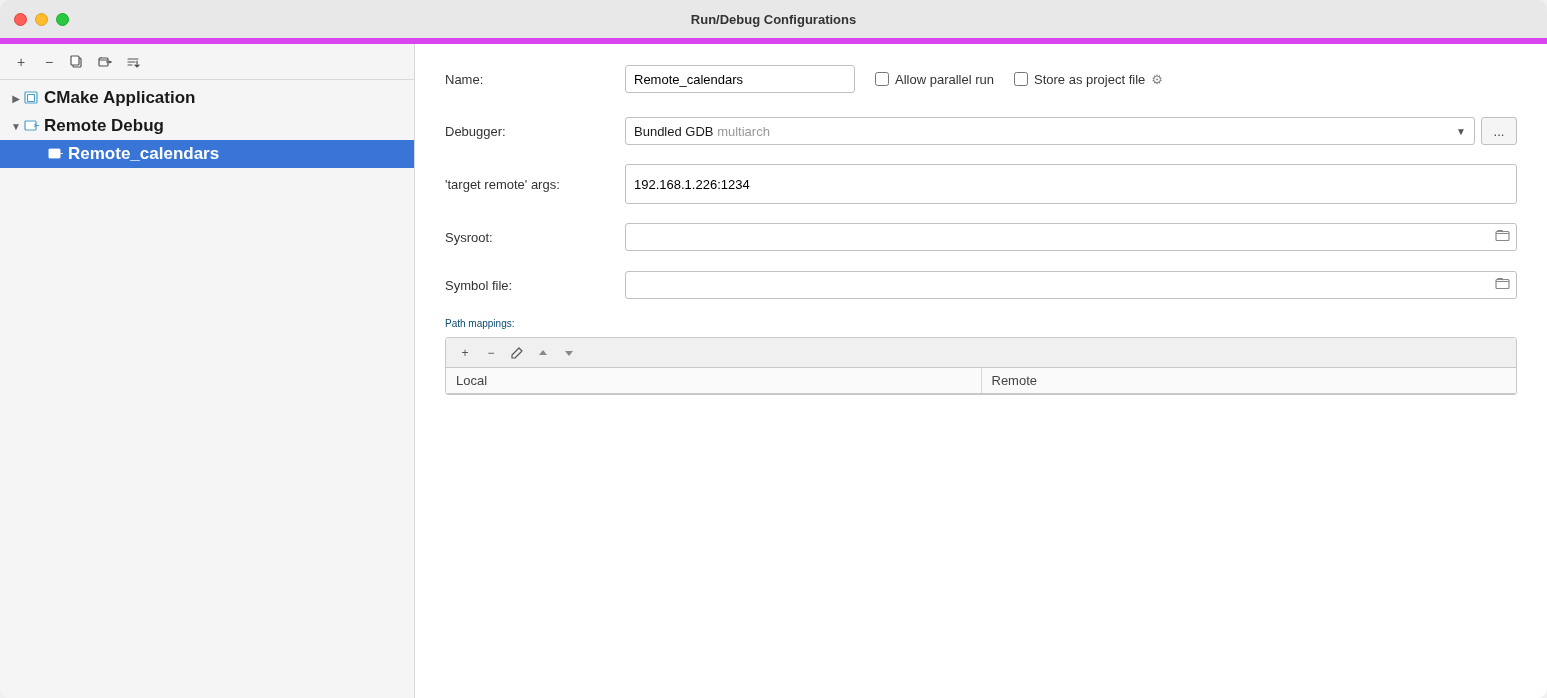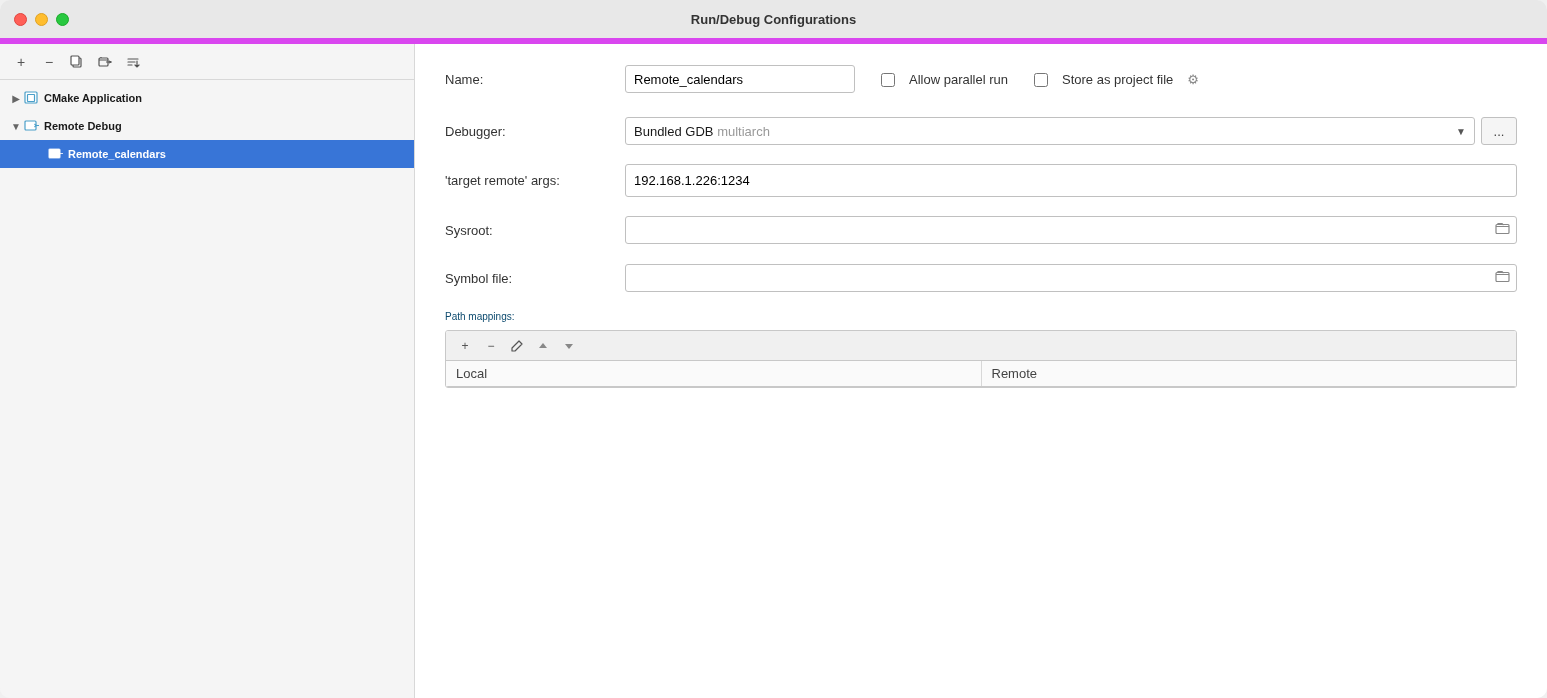--- a/index.html
+++ b/index.html
@@ -135,21 +135,21 @@
       width: 16px;
       height: 14px;
       margin-right: 4px;
       flex-shrink: 0;
       display: flex;
       align-items: center;
       justify-content: center;
     }
 
     .tree-label {
-      font-size: 11px;
+      font-size: 17px;
       font-weight: 400;
     }
 
     .tree-item.group > .tree-label { font-weight: 700; }
     .tree-item.selected .tree-label { color: white; font-weight: 600; }
 
     .tree-child { padding-left: 32px; }
 
     
     .panel {
@@ -190,25 +190,25 @@
       border: 1px solid #c0c0c0;
       border-radius: 3px;
       padding: 0 8px;
       font-size: 13px;
       background: white;
       outline: none;
     }
 
     .checkbox-group {
       display: flex;
-      align-items: flex-end;
-      gap: 14px;
+      align-items: flex-start;
+      gap: 6px;
       font-size: 13px;
       color: #333;
-      margin-left: 10px;
+      margin-left: 4px;
     }
 
     .checkbox-group input[type="checkbox"] {
       width: 14px;
       height: 14px;
       cursor: pointer;
     }
 
     
     .debugger-select-wrapper {
@@ -233,21 +233,21 @@
       display: flex;
       align-items: center;
       justify-content: center;
       font-size: 13px;
       color: #444;
       flex-shrink: 0;
     }
 
     .text-input {
       flex: 1;
-      height: 33px;
+      height: 40px;
       border: 1px solid #c0c0c0;
       border-radius: 3px;
       padding: 0 8px;
       font-size: 13px;
       background: white;
       outline: none;
     }
 
     .input-with-browse {
       flex: 1;

